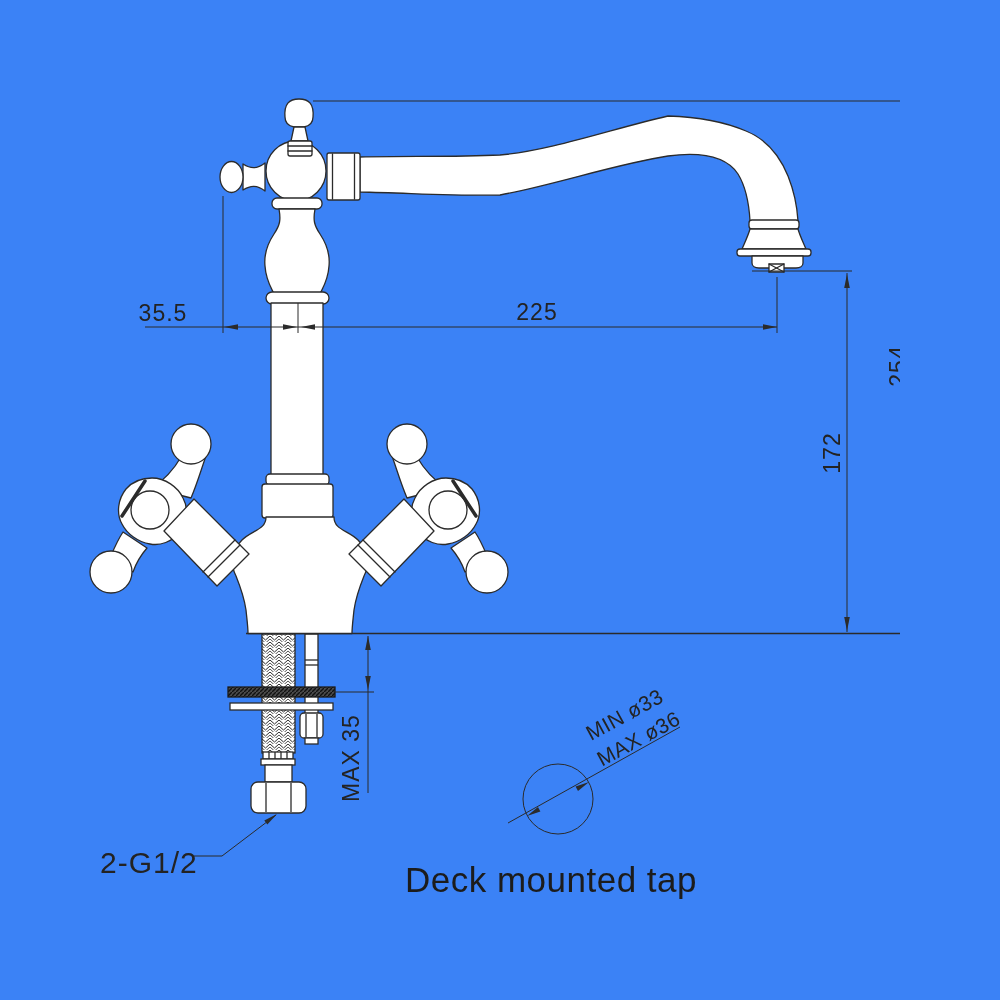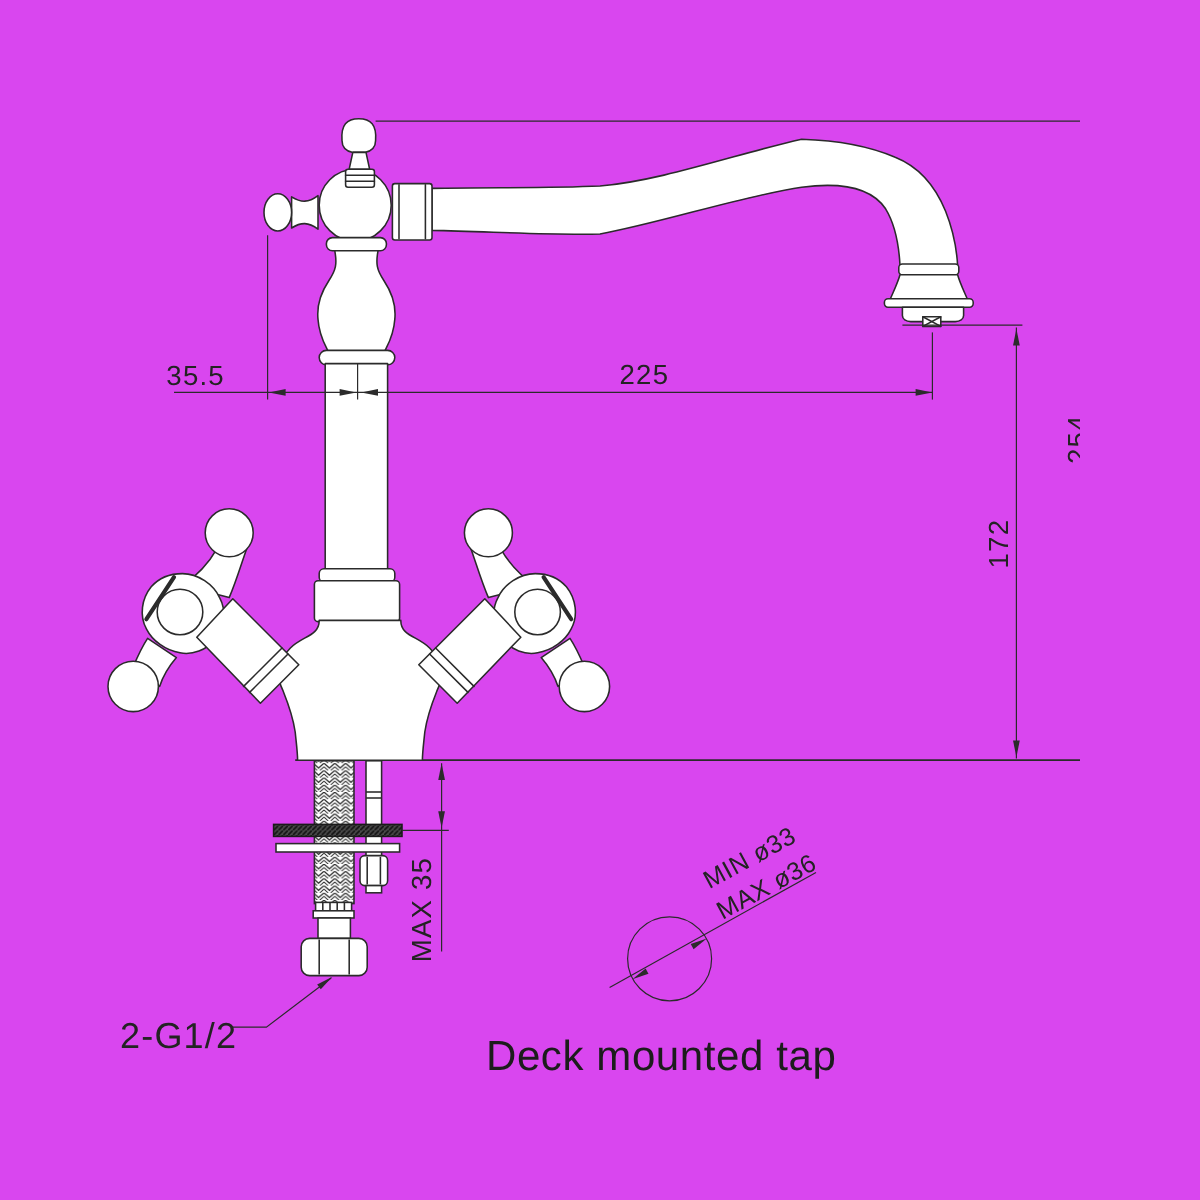--- a/index.html
+++ b/index.html
@@ -1,16 +1,16 @@
 <!DOCTYPE html>
 <html><head>
 <meta charset="utf-8">
 <style>
   html,body{margin:0;padding:0;background:#fff;}
-  .stage{position:relative;width:1000px;height:1000px;background:#d946ef;overflow:hidden;
+  .stage{position:relative;width:1000px;height:1000px;background:#3b82f6;overflow:hidden;
          font-family:"Liberation Sans", sans-serif;}
   svg{position:absolute;left:0;top:0;}
   svg text{fill:#232323;}
   .dim-txt{font-size:23px;letter-spacing:1px;}
   .dim-txt-sm{font-size:21px;letter-spacing:0.5px;}
   .thread-txt{font-size:30px;letter-spacing:1px;}
   .caption-txt{font-size:35px;fill:#1c1c1c;letter-spacing:0.5px;}
 </style>
 </head>
 <body>

